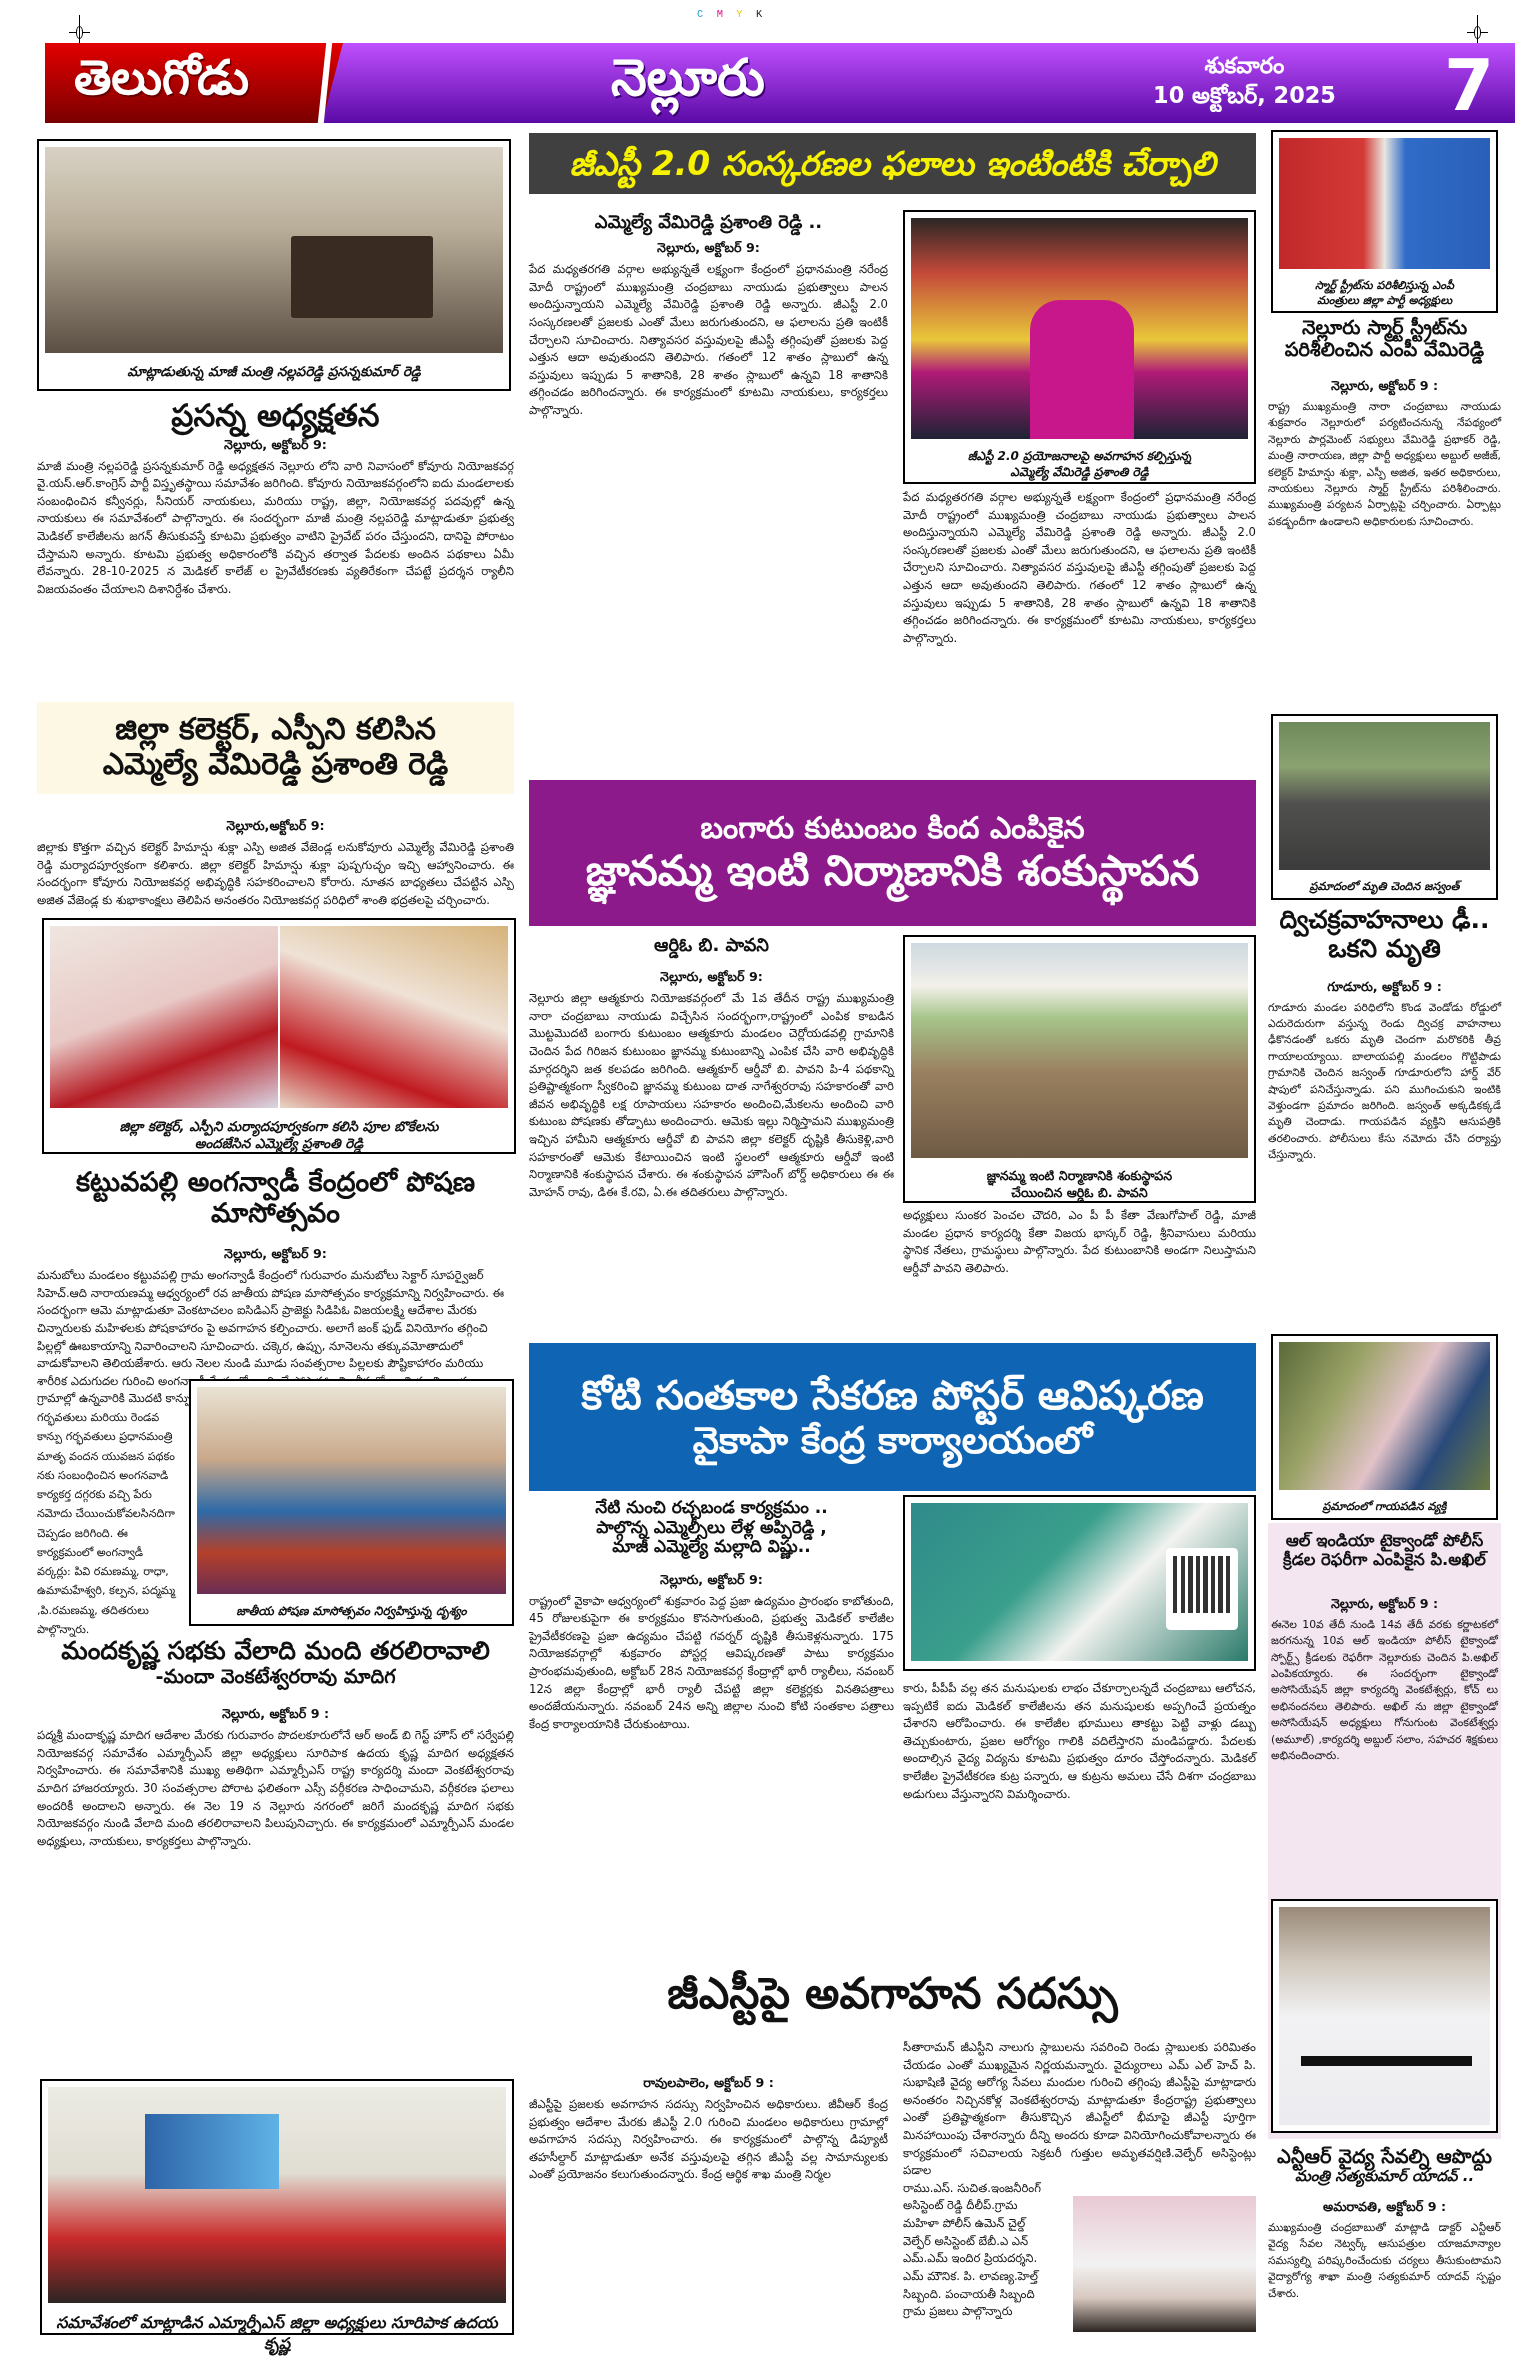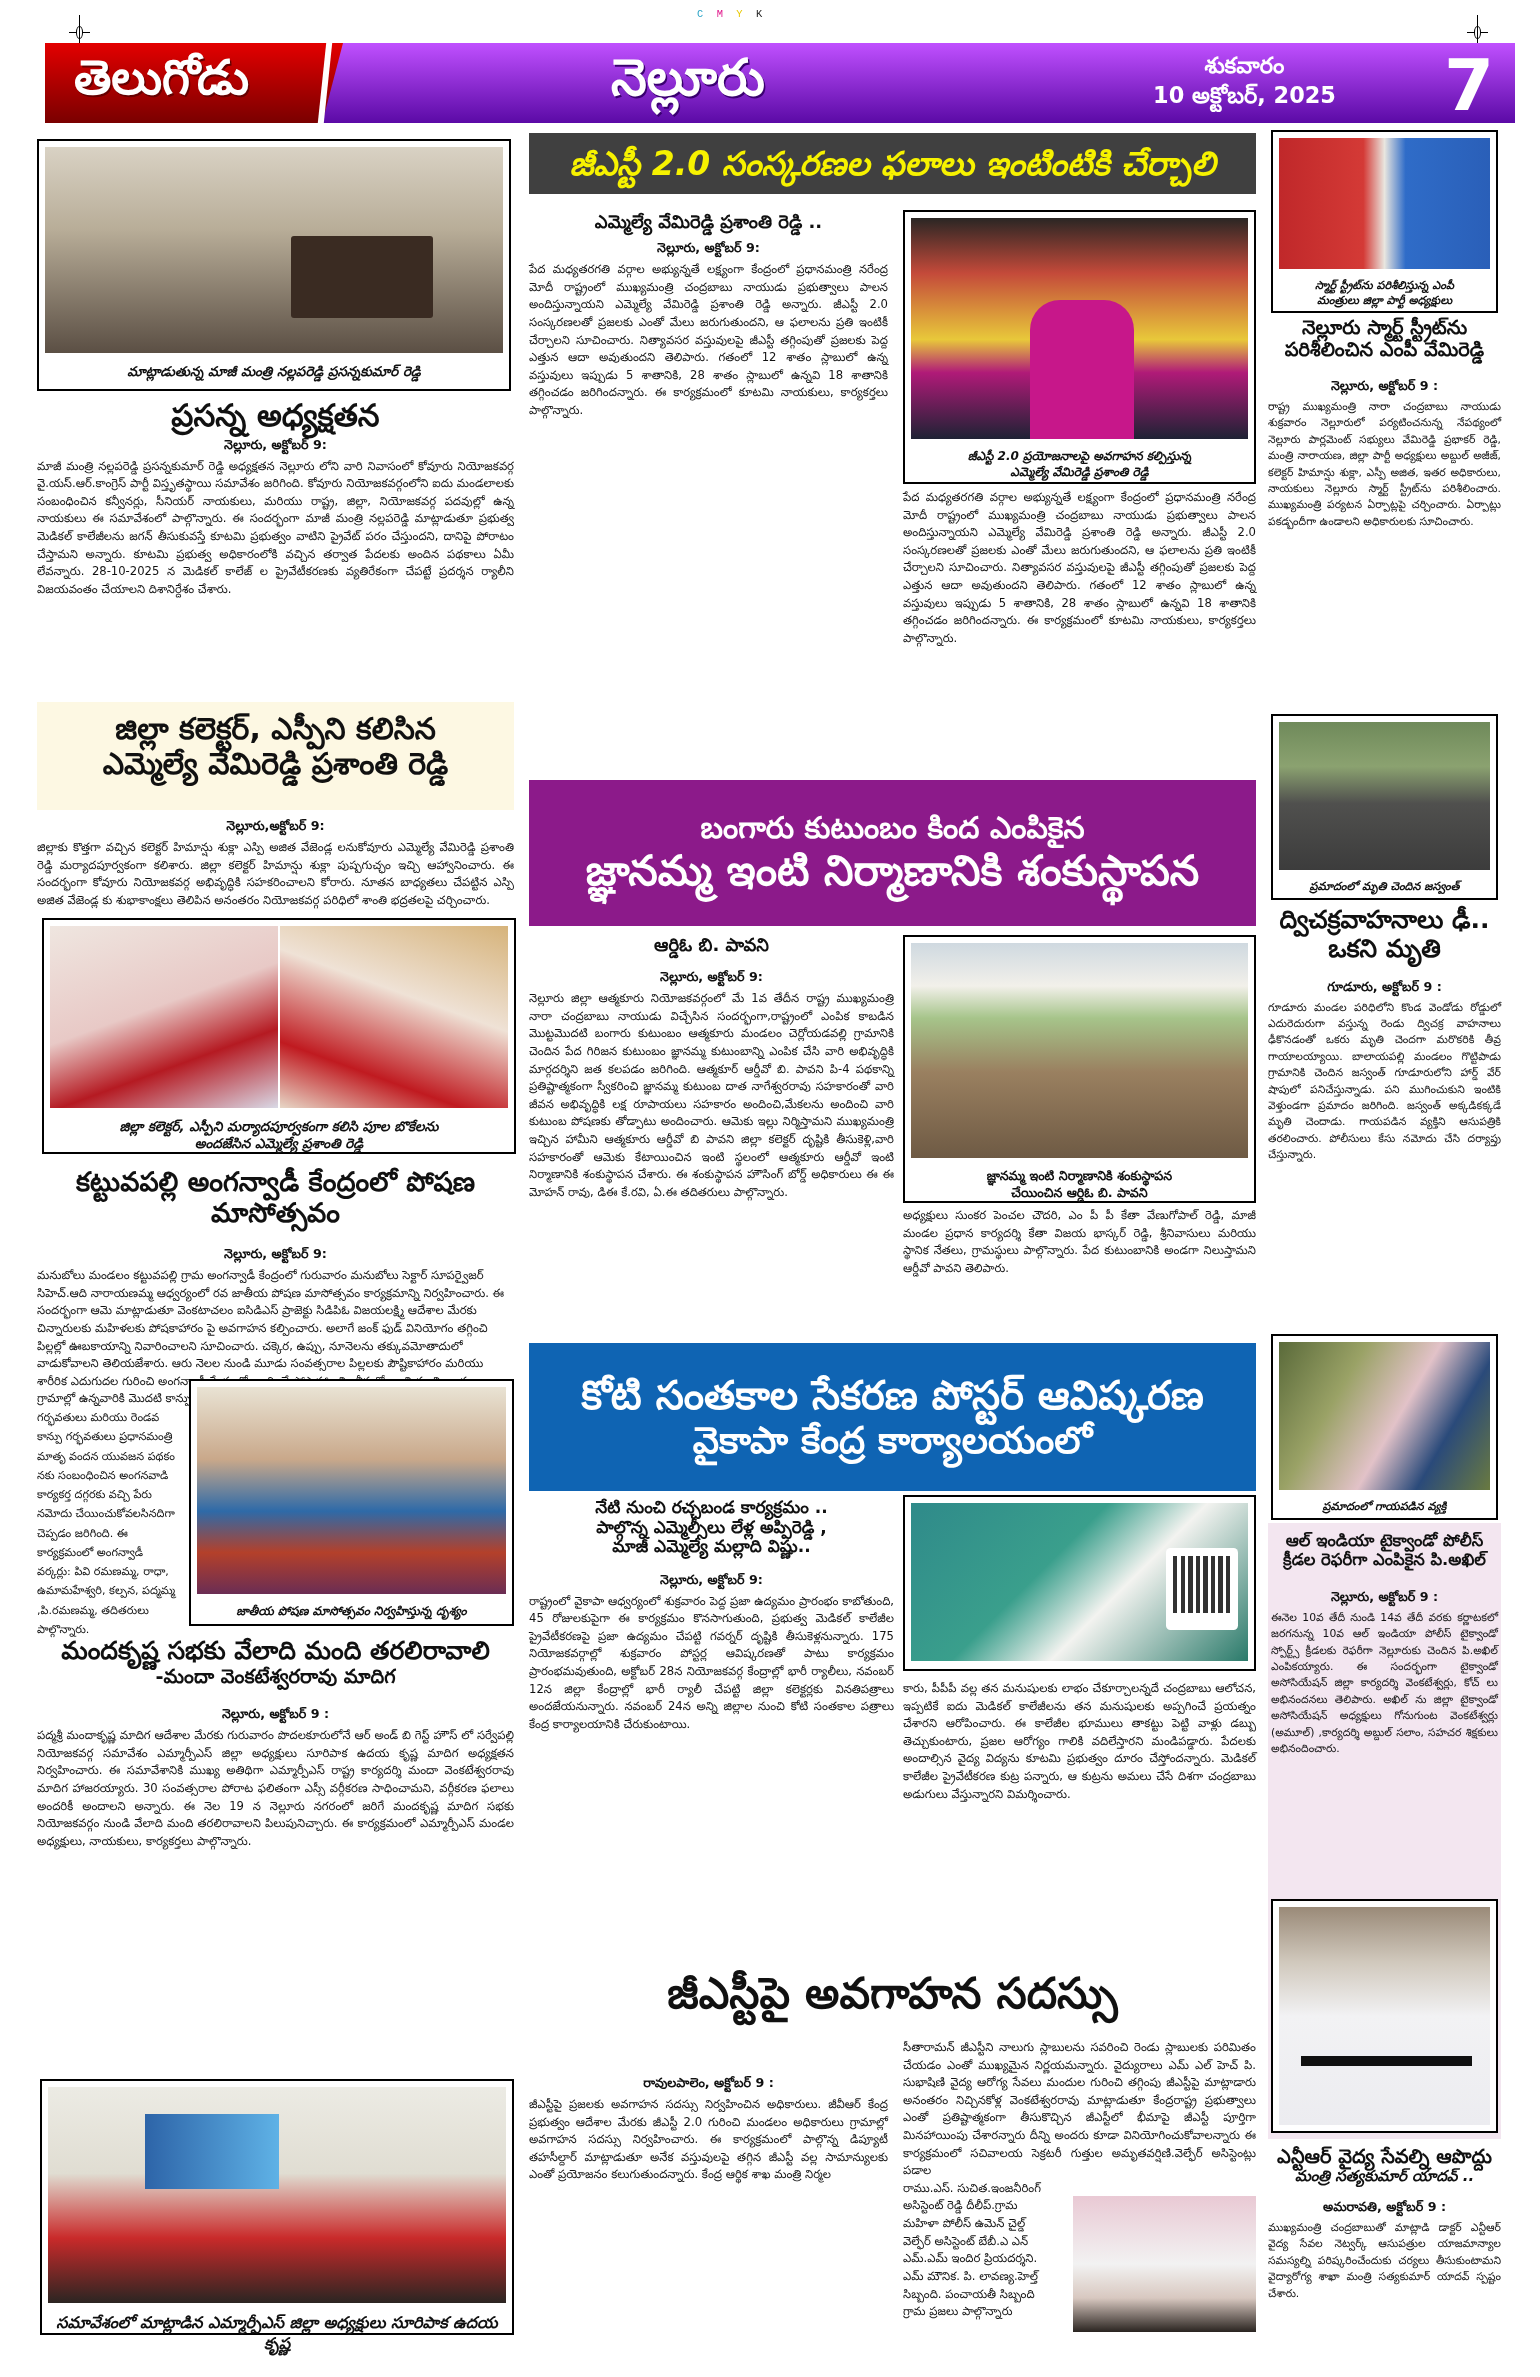--- a/index.html
+++ b/index.html
@@ -54,21 +54,21 @@
     <div class="abs" style="left:246px;top:89px;width:142px;height:82px;background:#3a2b22;border-radius:3px"></div>
   </div>
   <div class="cap">మాట్లాడుతున్న మాజీ మంత్రి నల్లపరెడ్డి ప్రసన్నకుమార్ రెడ్డి</div>
 </div>
 <div class="abs" style="left:37px;top:398px;width:477px">
   <div class="head" style="font-size:31px">ప్రసన్న అధ్యక్షతన</div>
   <div class="dl">నెల్లూరు, అక్టోబర్ 9:</div>
   <div class="body">మాజీ మంత్రి నల్లపరెడ్డి ప్రసన్నకుమార్ రెడ్డి అధ్యక్షతన నెల్లూరు లోని వారి నివాసంలో కోవూరు నియోజకవర్గ వై.యస్.ఆర్.కాంగ్రెస్ పార్టీ విస్తృతస్థాయి సమావేశం జరిగింది. కోవూరు నియోజకవర్గంలోని ఐదు మండలాలకు సంబంధించిన కన్వీనర్లు, సీనియర్ నాయకులు, మరియు రాష్ట్ర, జిల్లా, నియోజకవర్గ పదవుల్లో ఉన్న నాయకులు ఈ సమావేశంలో పాల్గొన్నారు. ఈ సందర్భంగా మాజీ మంత్రి నల్లపరెడ్డి మాట్లాడుతూ ప్రభుత్వ మెడికల్ కాలేజీలను జగన్ తీసుకువస్తే కూటమి ప్రభుత్వం వాటిని ప్రైవేట్ పరం చేస్తుందని, దానిపై పోరాటం చేస్తామని అన్నారు. కూటమి ప్రభుత్వ అధికారంలోకి వచ్చిన తర్వాత పేదలకు అందిన పథకాలు ఏమీ లేవన్నారు. 28-10-2025 న మెడికల్ కాలేజ్ ల ప్రైవేటీకరణకు వ్యతిరేకంగా చేపట్టే ప్రదర్శన ర్యాలీని విజయవంతం చేయాలని దిశానిర్దేశం చేశారు.</div>
 </div>
 
-<div class="abs" style="left:37px;top:702px;width:477px;height:108px;background:#fdf8e3">
+<div class="abs" style="left:37px;top:702px;width:477px;height:92px;background:#fdf8e3">
   <div class="head" style="font-size:30px;padding-top:10.4px">జిల్లా కలెక్టర్, ఎస్పీని కలిసిన</div>
   <div class="head" style="font-size:30px">ఎమ్మెల్యే వేమిరెడ్డి ప్రశాంతి రెడ్డి</div>
 </div>
 <div class="abs" style="left:37px;top:815px;width:477px">
   <div class="dl">నెల్లూరు,అక్టోబర్ 9:</div>
   <div class="body">జిల్లాకు కొత్తగా వచ్చిన కలెక్టర్ హిమాన్షు శుక్లా ఎస్పి అజిత వేజెండ్ల లనుకోవూరు ఎమ్మెల్యే వేమిరెడ్డి ప్రశాంతి రెడ్డి మర్యాదపూర్వకంగా కలిశారు. జిల్లా కలెక్టర్ హిమాన్షు శుక్లా పుష్పగుచ్ఛం ఇచ్చి ఆహ్వానించారు. ఈ సందర్భంగా కోవూరు నియోజకవర్గ అభివృద్ధికి సహకరించాలని కోరారు. నూతన బాధ్యతలు చేపట్టిన ఎస్పి అజిత వేజెండ్ల కు శుభాకాంక్షలు తెలిపిన అనంతరం నియోజకవర్గ పరిధిలో శాంతి భద్రతలపై చర్చించారు.</div>
 </div>
 <div class="photo" style="left:42px;top:918px;width:474px;height:236px">
   <div style="display:flex;gap:1.5px;height:182px">
     <div class="img" style="flex:1;background:linear-gradient(160deg,#efe6e0 0%,#e8c9c6 45%,#b51a22 70%,#d9d9e6 100%)"></div>
@@ -196,21 +196,21 @@
   <div class="dl">గూడూరు, అక్టోబర్ 9 :</div>
   <div class="body" style="font-size:10.8px">గూడూరు మండల పరిధిలోని కొండ వెండోడు రోడ్డులో ఎదురెదురుగా వస్తున్న రెండు ద్విచక్ర వాహనాలు ఢీకొనడంతో ఒకరు మృతి చెందగా మరొకరికి తీవ్ర గాయాలయ్యాయి. బాలాయపల్లి మండలం గొట్టిపాడు గ్రామానికి చెందిన జస్వంత్ గూడూరులోని హార్డ్ వేర్ షాపులో పనిచేస్తున్నాడు. పని ముగించుకుని ఇంటికి వెళ్తుండగా ప్రమాదం జరిగింది. జస్వంత్ అక్కడికక్కడే మృతి చెందాడు. గాయపడిన వ్యక్తిని ఆసుపత్రికి తరలించారు. పోలీసులు కేసు నమోదు చేసి దర్యాప్తు చేస్తున్నారు.</div>
 </div>
 <div class="photo" style="left:1271px;top:1334px;width:227px;height:186px">
   <div class="img" style="height:148px;background:linear-gradient(120deg,#5a6a3a 0%,#9aa266 30%,#e2c2c8 55%,#2a4a7a 75%,#6a7a40 100%)"></div>
   <div class="cap" style="font-size:11.2px">ప్రమాదంలో గాయపడిన వ్యక్తి</div>
 </div>
 
 <div class="abs" style="left:1268px;top:1523px;width:233px;height:616px;background:#f3e6f0">
   <div class="head" style="font-size:16.4px;padding-top:9px">ఆల్ ఇండియా టైక్వాండో పోలీస్</div>
-  <div class="head" style="font-size:16.4px;margin-bottom:19px">క్రీడల రెఫరీగా ఎంపికైన పి.అఖిల్</div>
+  <div class="head" style="font-size:16.4px;margin-bottom:26px">క్రీడల రెఫరీగా ఎంపికైన పి.అఖిల్</div>
   <div class="dl">నెల్లూరు, అక్టోబర్ 9 :</div>
   <div class="body" style="font-size:10.8px;padding:0 3px">ఈనెల 10వ తేదీ నుండి 14వ తేదీ వరకు కర్ణాటకలో జరగనున్న 10వ ఆల్ ఇండియా పోలీస్ టైక్వాండో స్పోర్ట్స్ క్రీడలకు రెఫరీగా నెల్లూరుకు చెందిన పి.అఖిల్ ఎంపికయ్యారు. ఈ సందర్భంగా టైక్వాండో అసోసియేషన్ జిల్లా కార్యదర్శి వెంకటేశ్వర్లు, కోచ్ లు అభినందనలు తెలిపారు. అఖిల్ ను జిల్లా టైక్వాండో అసోసియేషన్ అధ్యక్షులు గోనుగుంట వెంకటేశ్వర్లు (అమూల్) ,కార్యదర్శి అబ్దుల్ సలాం, సహచర శిక్షకులు అభినందించారు.</div>
 </div>
 <div class="photo" style="left:1271px;top:1899px;width:227px;height:234px">
   <div class="img" style="height:218px;background:linear-gradient(180deg,#9a8a78 0%,#d0c8bc 25%,#f2f2f4 50%,#ececf0 100%)">
     <div class="abs" style="left:22.4px;top:149px;width:171px;height:10.4px;background:#111"></div>
   </div>
 </div>
 
 <div class="abs" style="left:1268px;top:2146px;width:233px">

